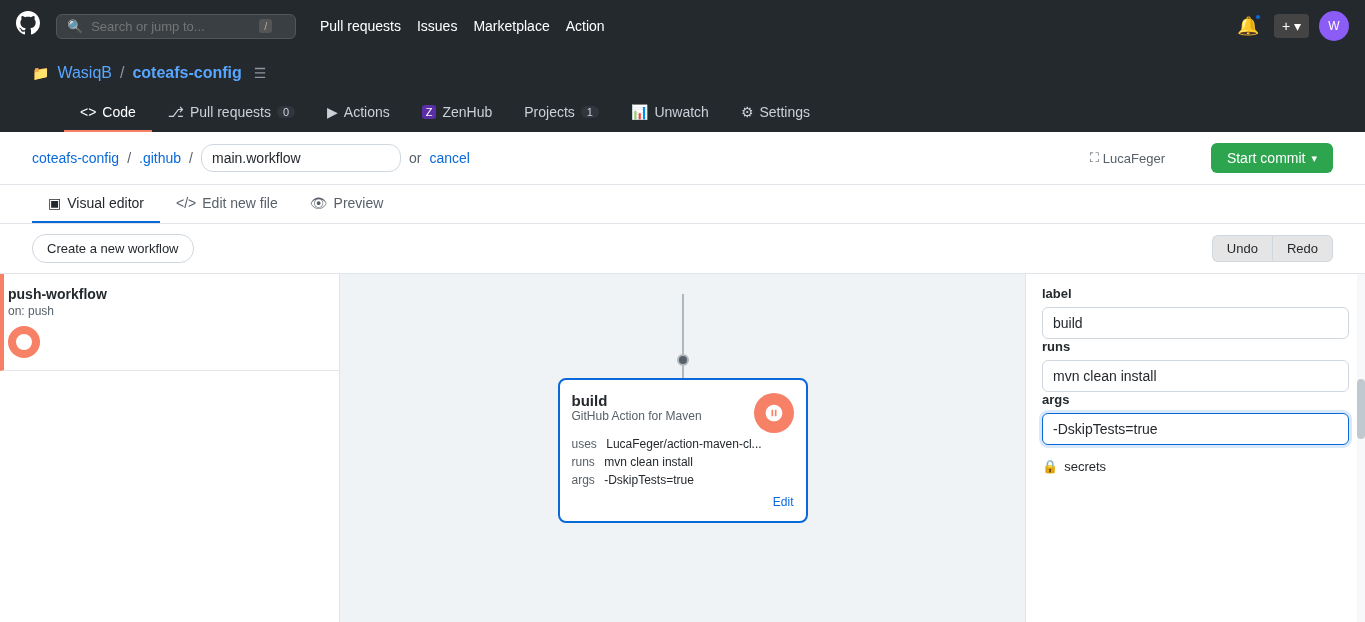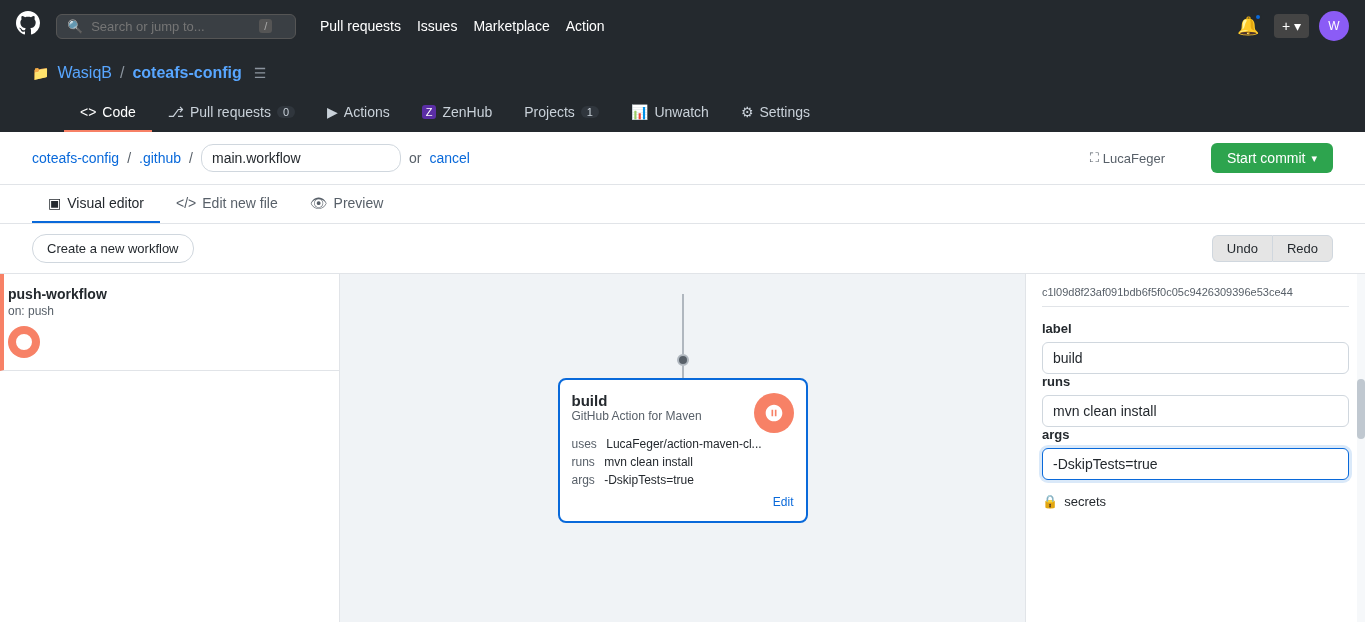--- a/index.html
+++ b/index.html
@@ -575,21 +575,20 @@
           <span class="key">args</span>
           <span>-DskipTests=true</span>
         </div>
         <div class="node-edit-link">Edit</div>
       </div>
     </div>
   </div>
 
   <div class="right-panel">
     <div class="right-panel-scroll">
-      <div class="panel-hash">c1l09d8f23af091bdb6f5f0c05c9426309396e53ce44</div>
 
       <div class="panel-field-label">label</div>
       <input class="panel-input" type="text" value="build" style="">
 
       <div class="panel-field-label">runs</div>
       <input class="panel-input" type="text" value="mvn clean install" style="">
 
       <div class="panel-field-label">args</div>
       <input class="panel-input active" type="text" value="-DskipTests=true" style="">
 

